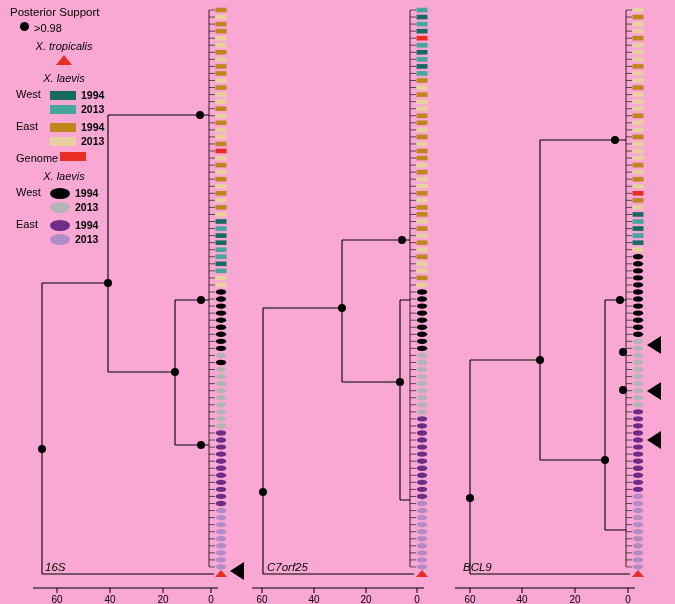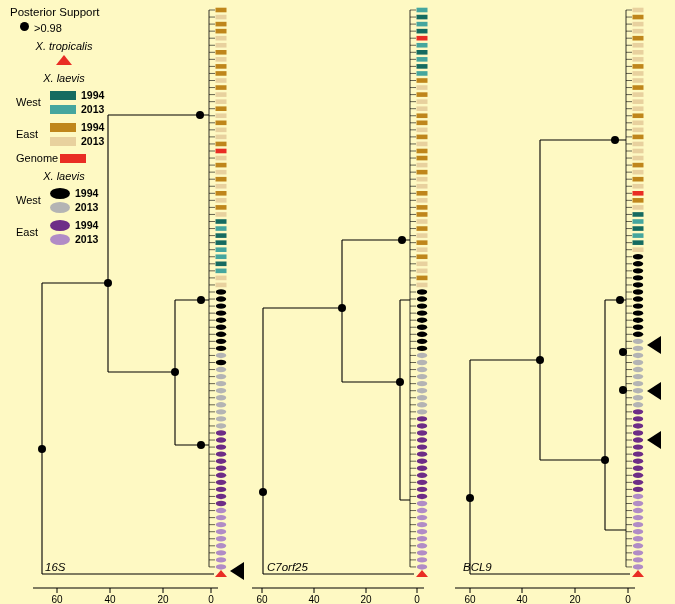--- a/index.html
+++ b/index.html
@@ -1,27 +1,27 @@
 <!DOCTYPE html>
 <html><head>
 <meta charset="utf-8">
 <style>
   html,body{margin:0;padding:0;background:#fff;}
-  .figure{position:relative;width:675px;height:604px;background:#fef9c3;overflow:hidden;
+  .figure{position:relative;width:675px;height:604px;background:#f9a8d4;overflow:hidden;
           font-family:"Liberation Sans",sans-serif;color:#000;}
   svg{position:absolute;top:0;}
   svg text{font-family:"Liberation Sans",sans-serif;fill:#000;}
   .panel-label{font-style:italic;font-size:11.5px;}
   .legend{position:absolute;left:8px;top:6px;width:142px;font-size:11px;z-index:5;}
   .lg-title{font-size:11.5px;margin:0 0 4px 2px;}
   .lg-row{display:flex;align-items:flex-start;margin:2px 0 2px 12px;}
   .dot{width:9px;height:9px;border-radius:50%;display:inline-block;margin-right:5px;}
   .sp-name{font-style:italic;text-align:center;width:112px;margin:6px 0 2px;}
   .lg-center{display:flex;justify-content:center;width:112px;margin:1px 0;}
-  .lg-group{display:flex;align-items:center;margin:4px 0 4px 8px;}
+  .lg-group{display:flex;margin:4px 0 4px 8px;}
   .region{width:34px;flex:0 0 auto;}
   .sw-col{display:flex;flex-direction:column;}
   .sw-row{display:flex;align-items:center;margin:1px 0;}
   .sw{width:26px;height:9px;display:inline-block;margin-right:5px;flex:0 0 auto;}
   .sw-ell{width:20px;height:11px;border-radius:50%;}
   .yr{font-size:10.5px;font-weight:bold;}
 </style>
 </head>
 <body>
 

